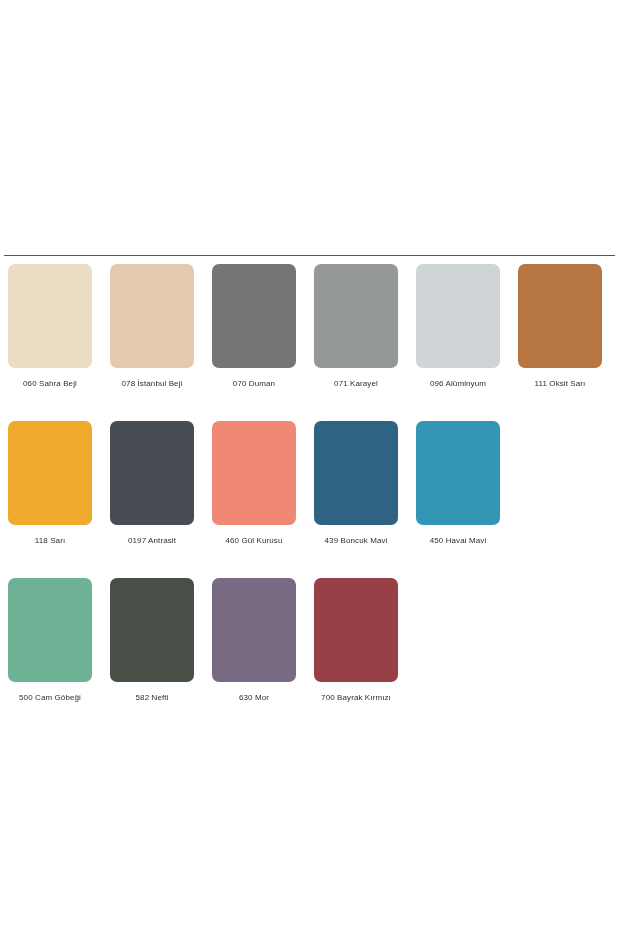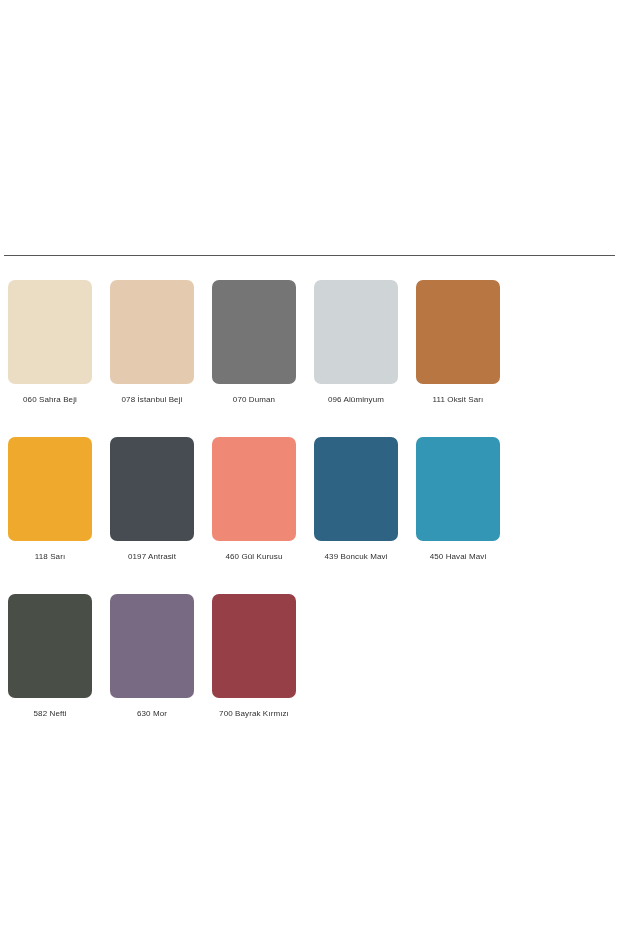--- a/index.html
+++ b/index.html
@@ -35,21 +35,21 @@
     left: 4px;
     top: 255px;
     width: 611px;
     height: 1px;
     background: #575757;
   }
 
   .palette {
     position: absolute;
     left: 0;
-    top: 280px;
+    top: 264px;
     width: 620px;
   }
 
   .swatch-row {
     display: flex;
     justify-content: flex-start;
     align-items: flex-start;
     padding-left: 8px;
     margin-bottom: 32px;
   }
@@ -110,20 +110,24 @@
       </div>
       <div class="swatch-cell">
         <span class="swatch-chip" style="background-color: rgb(228, 203, 175);"></span>
         <span class="swatch-label">078 İstanbul Beji</span>
       </div>
       <div class="swatch-cell">
         <span class="swatch-chip" style="background-color: rgb(117, 117, 117);"></span>
         <span class="swatch-label">070 Duman</span>
       </div>
       <div class="swatch-cell">
+        <span class="swatch-chip" style="background-color: rgb(148, 153, 151);"></span>
+        <span class="swatch-label">071 Karayel</span>
+      </div>
+      <div class="swatch-cell">
         <span class="swatch-chip" style="background-color: rgb(207, 213, 215);"></span>
         <span class="swatch-label">096 Alüminyum</span>
       </div>
       <div class="swatch-cell">
         <span class="swatch-chip" style="background-color: rgb(184, 118, 66);"></span>
         <span class="swatch-label">111 Oksit Sarı</span>
       </div>
     </div>
 
     <div class="swatch-row">
@@ -144,20 +148,24 @@
         <span class="swatch-label">439 Boncuk Mavi</span>
       </div>
       <div class="swatch-cell">
         <span class="swatch-chip" style="background-color: rgb(52, 150, 181);"></span>
         <span class="swatch-label">450 Havai Mavi</span>
       </div>
     </div>
 
     <div class="swatch-row">
       <div class="swatch-cell">
+        <span class="swatch-chip" style="background-color: rgb(109, 178, 149);"></span>
+        <span class="swatch-label">500 Cam Göbeği</span>
+      </div>
+      <div class="swatch-cell">
         <span class="swatch-chip" style="background-color: rgb(73, 78, 71);"></span>
         <span class="swatch-label">582 Nefti</span>
       </div>
       <div class="swatch-cell">
         <span class="swatch-chip" style="background-color: rgb(120, 106, 130);"></span>
         <span class="swatch-label">630 Mor</span>
       </div>
       <div class="swatch-cell">
         <span class="swatch-chip" style="background-color: rgb(151, 63, 70);"></span>
         <span class="swatch-label">700 Bayrak Kırmızı</span>

